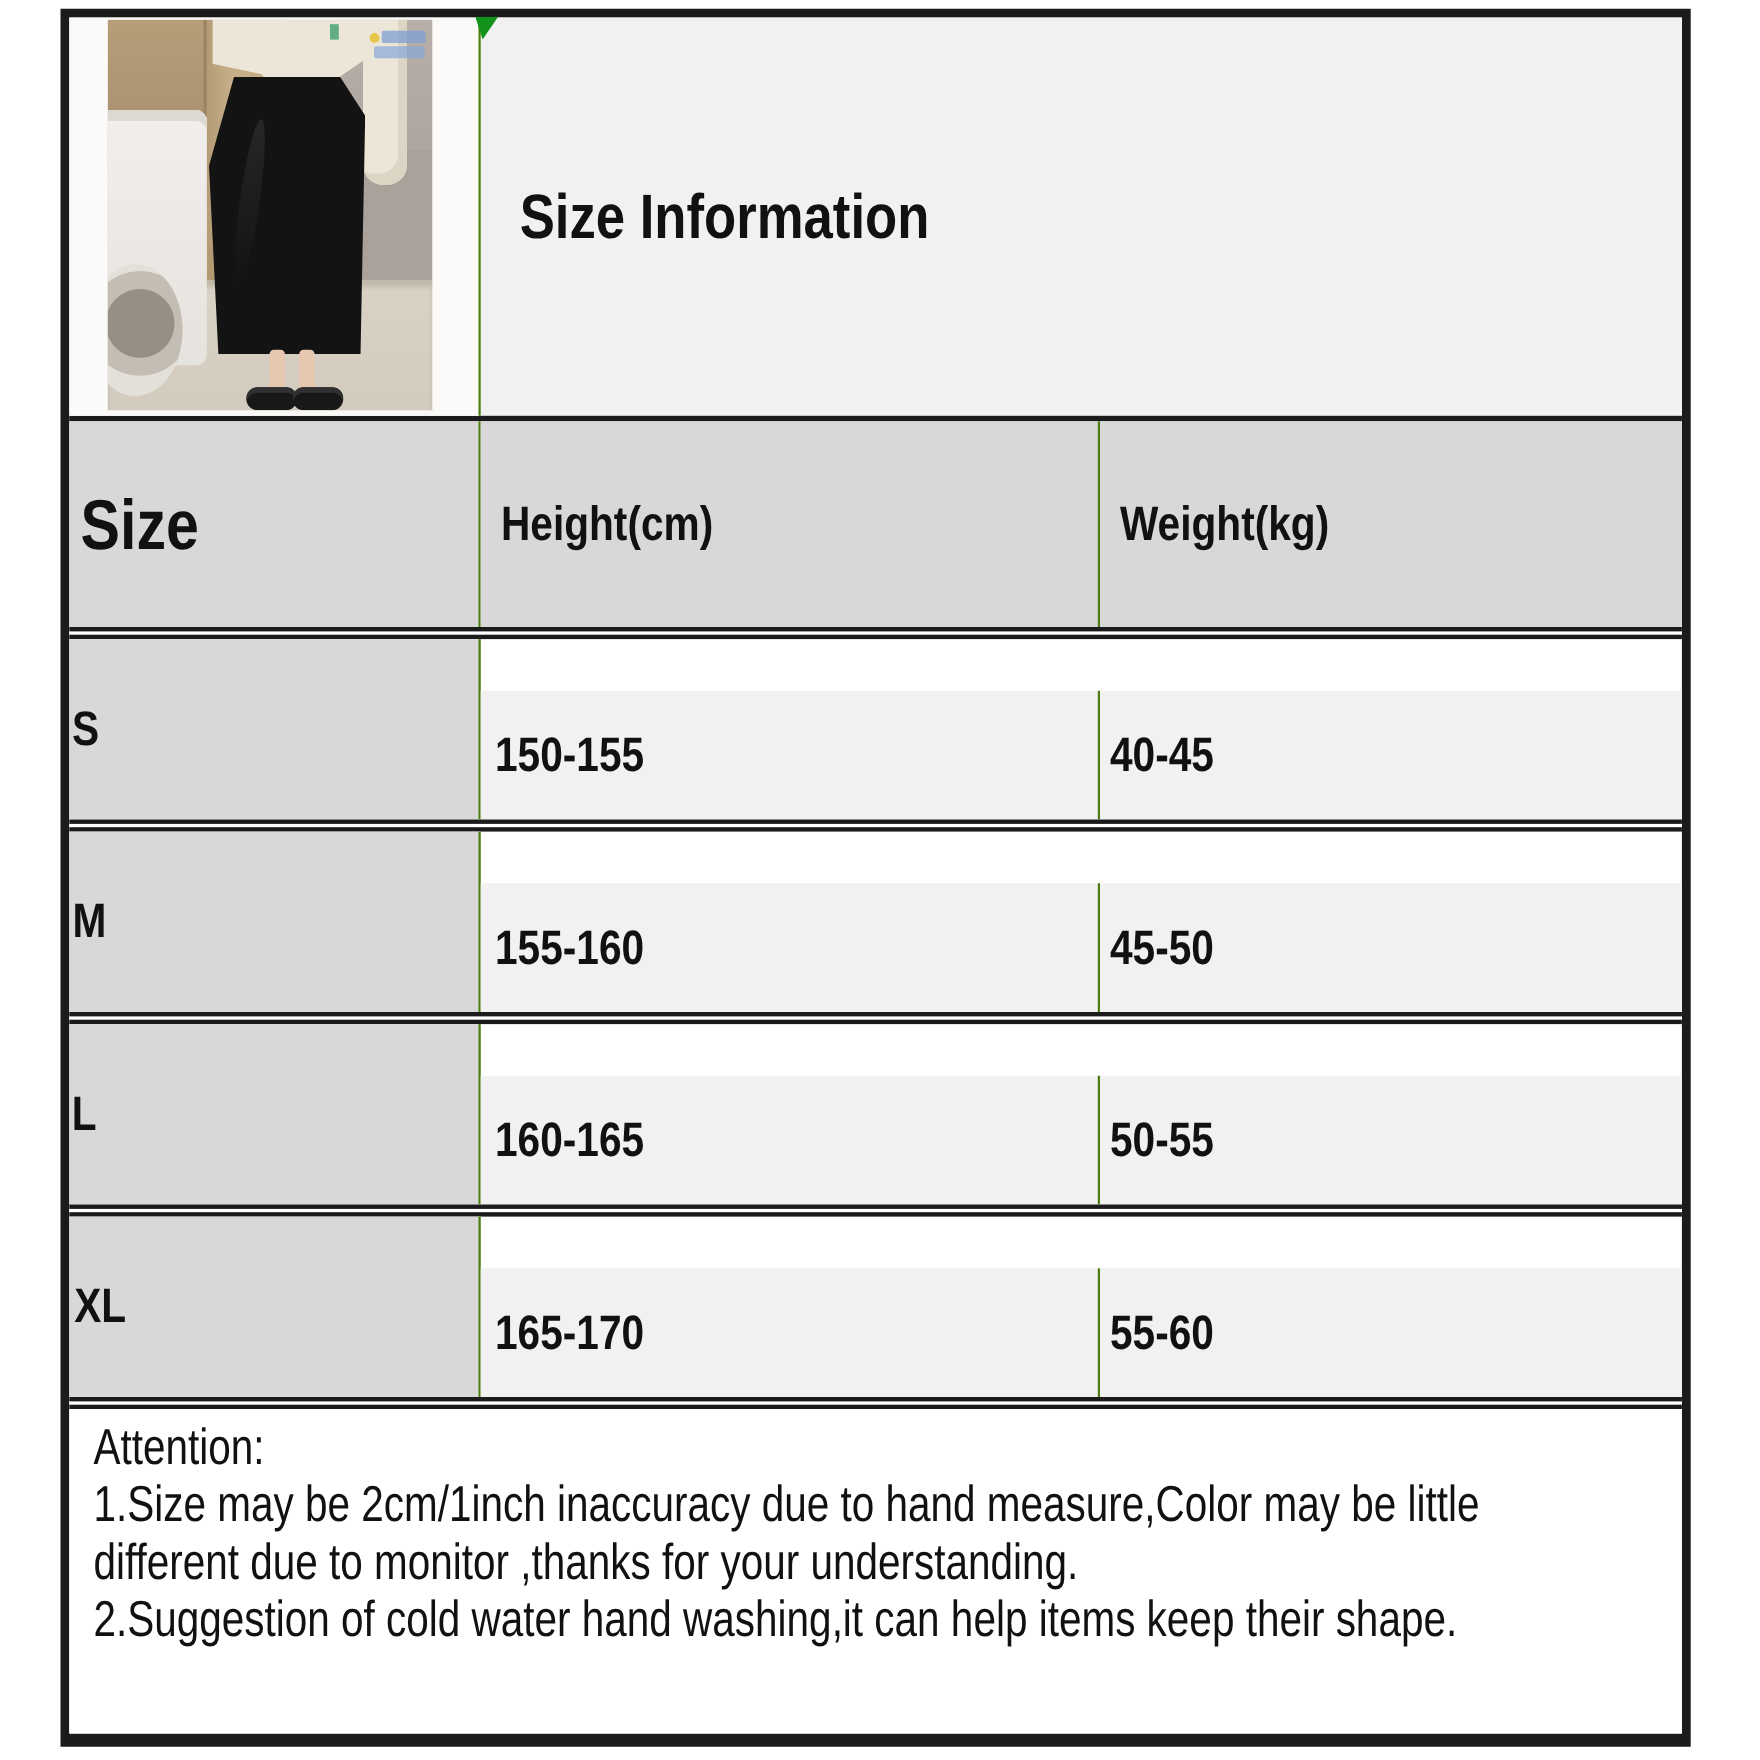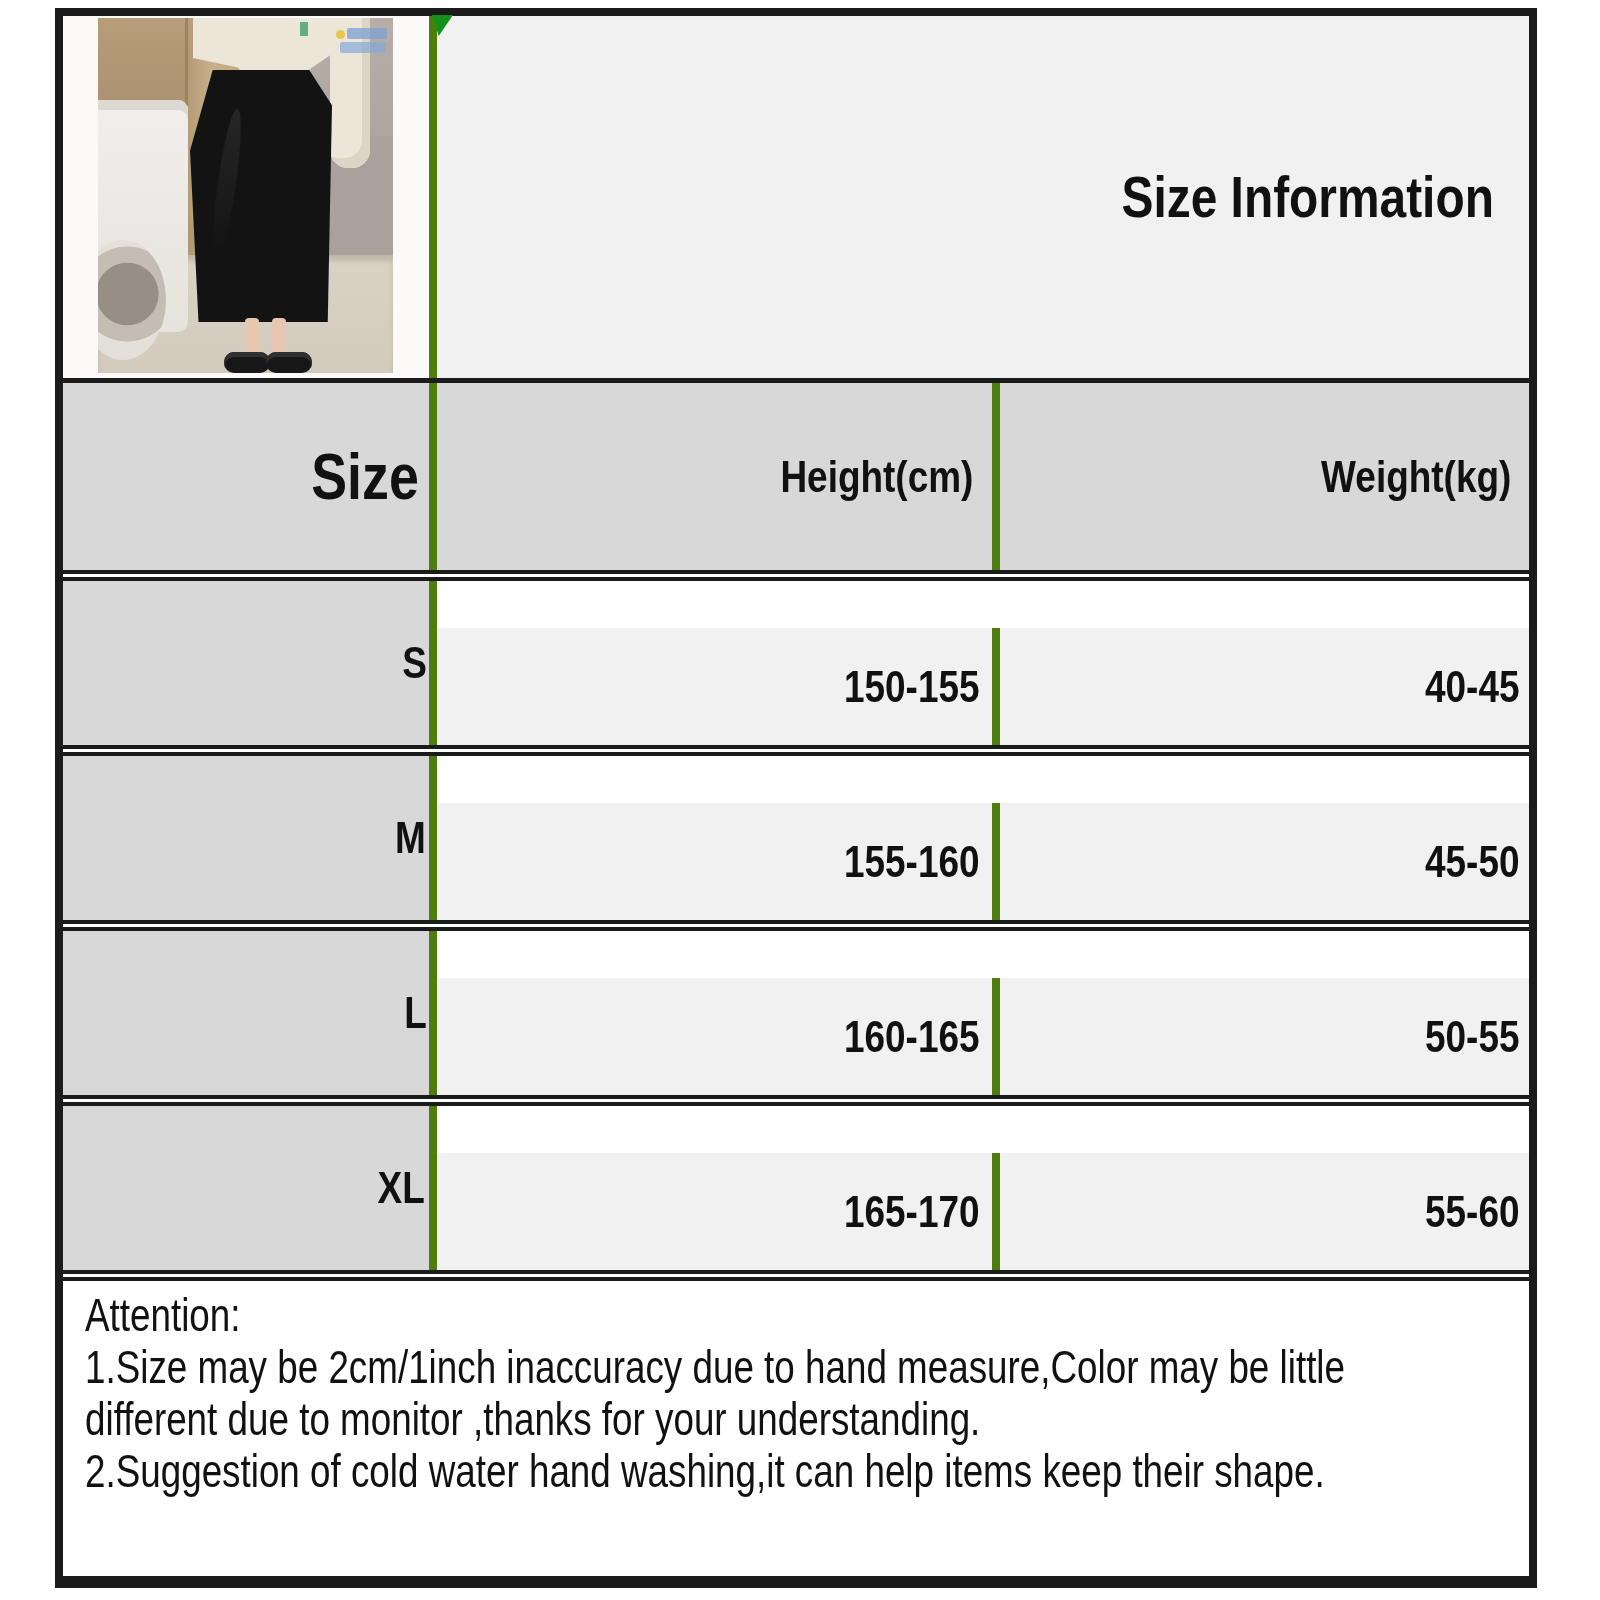--- a/index.html
+++ b/index.html
@@ -6,36 +6,36 @@
   body{
     width:1600px;height:1600px;background:#ffffff;position:relative;
     font-family:"Liberation Sans", sans-serif;color:#111;overflow:hidden;
   }
   .sheet{
     position:absolute;left:55px;top:8px;width:1482px;height:1580px;
     border:8px solid #1b1b1b;border-bottom-width:12px;background:#fff;
     box-sizing:border-box;display:flex;flex-direction:column;position:absolute;
   }
   .row{display:flex;flex:0 0 auto;}
-  .cell{box-sizing:border-box;display:flex;align-items:center;justify-content:flex-end;}
-  .vline{border-right:8px solid #4d7c0f;}
+  .cell{box-sizing:border-box;display:flex;align-items:center;justify-content:flex-start;}
+  .vline{border-right:2px solid #4d7c0f;}
   .hline{flex:0 0 5px;background:#1b1b1b;}
   .dline{flex:0 0 11px;box-sizing:border-box;border-top:4px solid #1b1b1b;border-bottom:4px solid #1b1b1b;background:#fff;}
   
   .rowA{height:362px;}
   .photo-cell{width:374px;background:#fbfaf8;position:relative;}
   .title-cell{flex:1;background:#f1f1f1;}
   .condensed{display:inline-block;transform:scaleX(0.84);white-space:nowrap;}
   .title-text{font-size:57px;font-weight:700;}
   
   .header-row{height:187px;}
   .data-row{height:164px;}
   .c1{width:374px;}
   .c2{width:563px;}
-  .c3{flex:1;padding-left:16px;}
+  .c3{flex:1;}
   .hdr{background:#d8d8d8;}
   .size-col{background:#d8d8d8;}
   .data-cell{background:#f1f1f1;margin-top:47px;}
   .size-hdr{font-size:64px;font-weight:700;}
   .col-hdr{font-size:44px;font-weight:700;}
   .size-val{font-size:44px;font-weight:700;}
   .data-val{font-size:44px;font-weight:700;}
   
   .attention{flex:1;background:#ffffff;padding:8px 22px;box-sizing:border-box;}
   .att-line{font-size:46px;line-height:52px;font-weight:400;transform:scaleX(0.8);transform-origin:0 50%;white-space:nowrap;}

